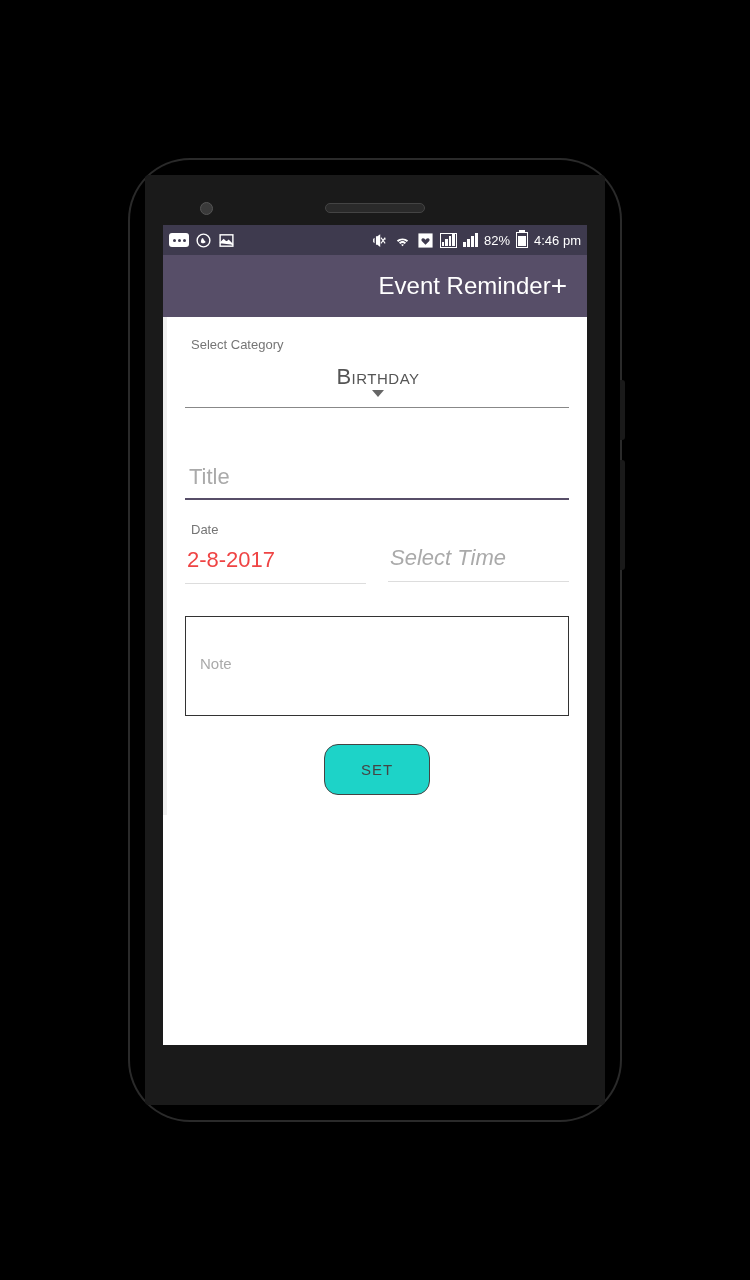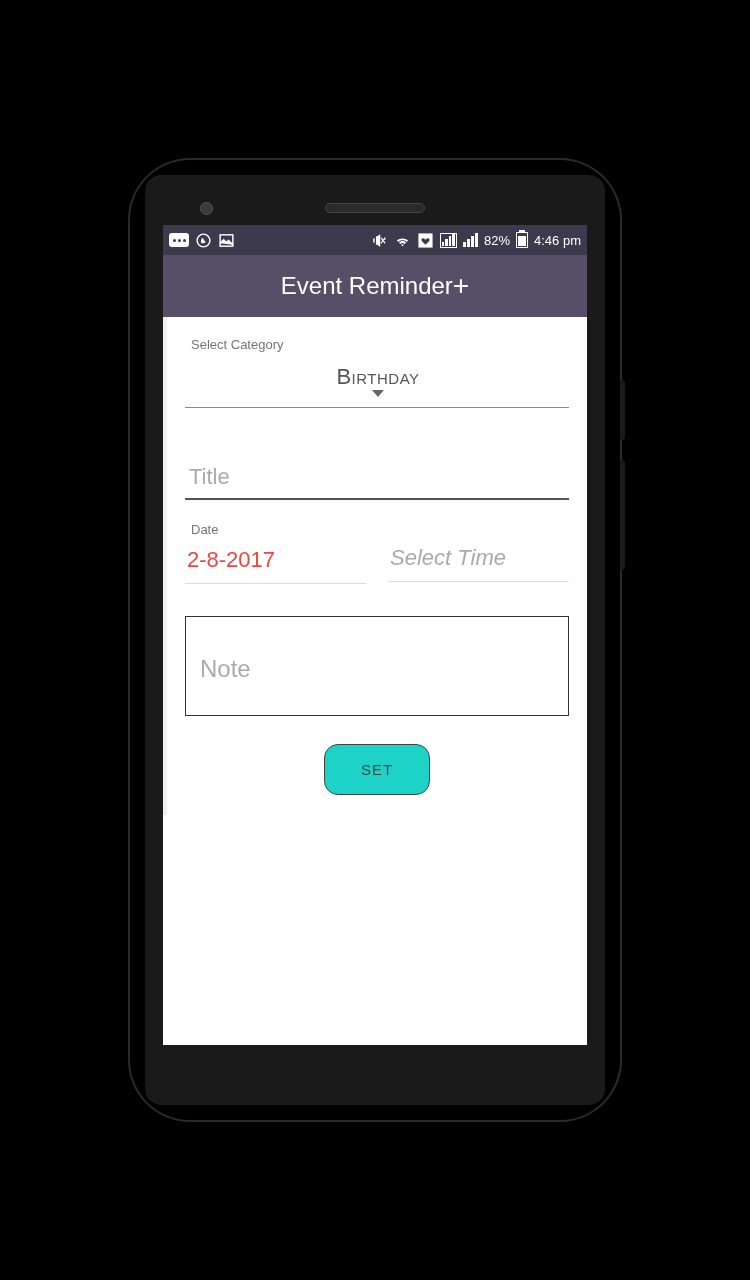--- a/index.html
+++ b/index.html
@@ -22,21 +22,21 @@
       background: #000;
       border-radius: 60px;
       padding: 15px;
       position: relative;
       box-shadow: 0 0 0 2px #2a2a2a;
     }
     .phone-inner {
       width: 100%;
       height: 100%;
       background: #1a1a1a;
-      border-radius: 16px;
+      border-radius: 4px;
       padding: 50px 18px 60px 18px;
       position: relative;
     }
     .camera {
       position: absolute;
       top: 27px;
       left: 55px;
       width: 13px;
       height: 13px;
       border-radius: 50%;
@@ -104,21 +104,21 @@
       width: 3px;
       height: 3px;
       border-radius: 50%;
       background: #3e3a4e;
     }
     .app-bar {
       height: 62px;
       background: #574e68;
       display: flex;
       align-items: center;
-      justify-content: center;
+      justify-content: flex-end;
       padding: 0 20px;
       color: #fff;
     }
     .app-title {
       font-size: 24px;
       font-weight: 400;
     }
     .add-icon {
       font-size: 28px;
       font-weight: 300;
@@ -188,21 +188,21 @@
     }
     .time-col {
       padding-top: 17px;
       font-style: italic;
     }
     .note-box {
       width: 100%;
       height: 100px;
       border: 1px solid #333;
       padding: 38px 14px;
-      font-size: 24px;
+      font-size: 15px;
       color: #aaa;
       margin-bottom: 28px;
     }
     .set-btn {
       display: block;
       margin: 0 auto;
       background: #1dd3c8;
       border: 1px solid #444;
       border-radius: 14px;
       padding: 16px 36px;

